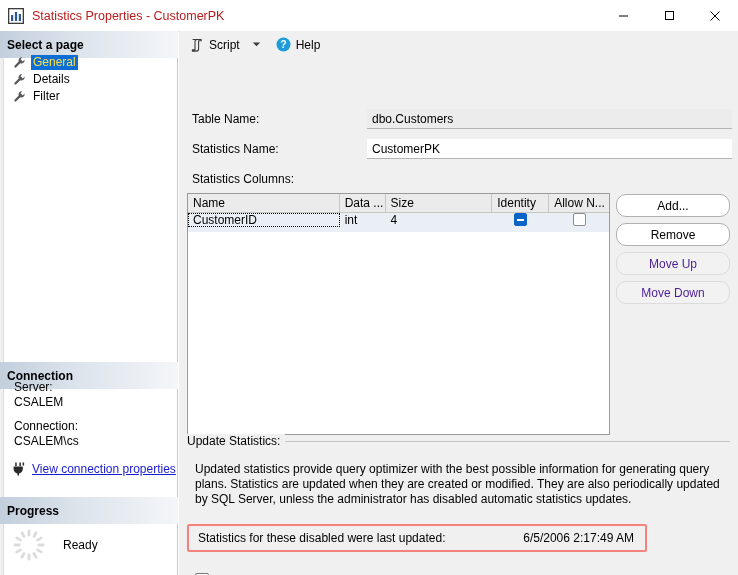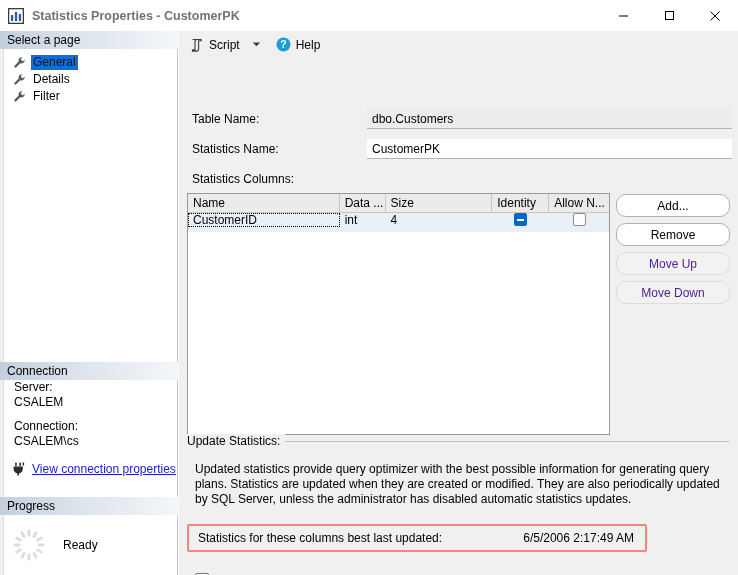--- a/index.html
+++ b/index.html
@@ -27,23 +27,22 @@
     align-items: center;
   }
   .title-icon {
     width: 16px; height: 16px;
     margin-left: 8px; margin-right: 8px;
     flex: 0 0 auto;
     display: block;
   }
   .title-text {
     font-size: 12.5px;
-    color: #737373;
+    color: #b91c1c;
     white-space: nowrap;
-    font-weight: bold;
   }
   .win-controls {
     margin-left: auto;
     display: flex;
     height: 31px;
   }
   .win-btn {
     width: 46px; height: 31px;
     display: flex;
     align-items: center;
@@ -64,23 +63,23 @@
     position: absolute;
     left: 0; top: 0;
     width: 4px; height: 544px;
     background: #f0f0f0;
     border-right: 1px solid #dedede;
     box-sizing: border-box;
   }
   .section-head {
     position: absolute;
     left: 0;
-    width: 178px; height: 18px;
+    width: 178px; height: 27px;
     background: linear-gradient(to right, #c3cfdd 0%, #dde4ec 45%, #f4f6f9 100%);
-    font-weight: normal;
+    font-weight: bold;
     font-size: 12px;
     color: #000;
     padding-left: 7px;
     box-sizing: border-box;
     display: flex;
     align-items: center;
   }
   .page-list {
     position: absolute;
     left: 0; top: 23px;
@@ -93,21 +92,21 @@
     padding-left: 13px;
   }
   .page-item .wrench { margin-right: 5px; display: block; flex: 0 0 auto; }
   .page-label {
     font-size: 12px;
     padding: 0 2px;
     line-height: 15px;
   }
   .page-item.selected .page-label {
     background: #0d6fd6;
-    color: #0f172a;
+    color: #fde047;
   }
 
   .conn-body {
     position: absolute;
     left: 0; top: 349px;
     width: 178px;
   }
   .conn-line {
     font-size: 12px;
     padding-left: 14px;
@@ -505,21 +504,21 @@
     <div class="btn enabled" style="top:165px;">Remove</div>
     <div class="btn disabled" style="top:194px;">Move Up</div>
     <div class="btn disabled" style="top:223px;">Move Down</div>
 
     <div class="group-line"></div>
     <div class="group-label">Update Statistics:</div>
 
     <div class="desc">Updated statistics provide query optimizer with the best possible information for generating query plans. Statistics are updated when they are created or modified. They are also periodically updated by SQL Server, unless the administrator has disabled automatic statistics updates.</div>
 
     <div class="updated-box">
-      <span class="updated-label">Statistics for these columns best last updated:</span>
+      <span class="updated-label">Statistics for these disabled were last updated:</span>
       <span class="updated-value">6/5/2006 2:17:49 AM</span>
     </div>
 
     <div class="check-row">
       <span class="cb-big"></span>
       <span class="check-label">Update statistics for these columns</span>
     </div>
 
   </div>
 </div>

